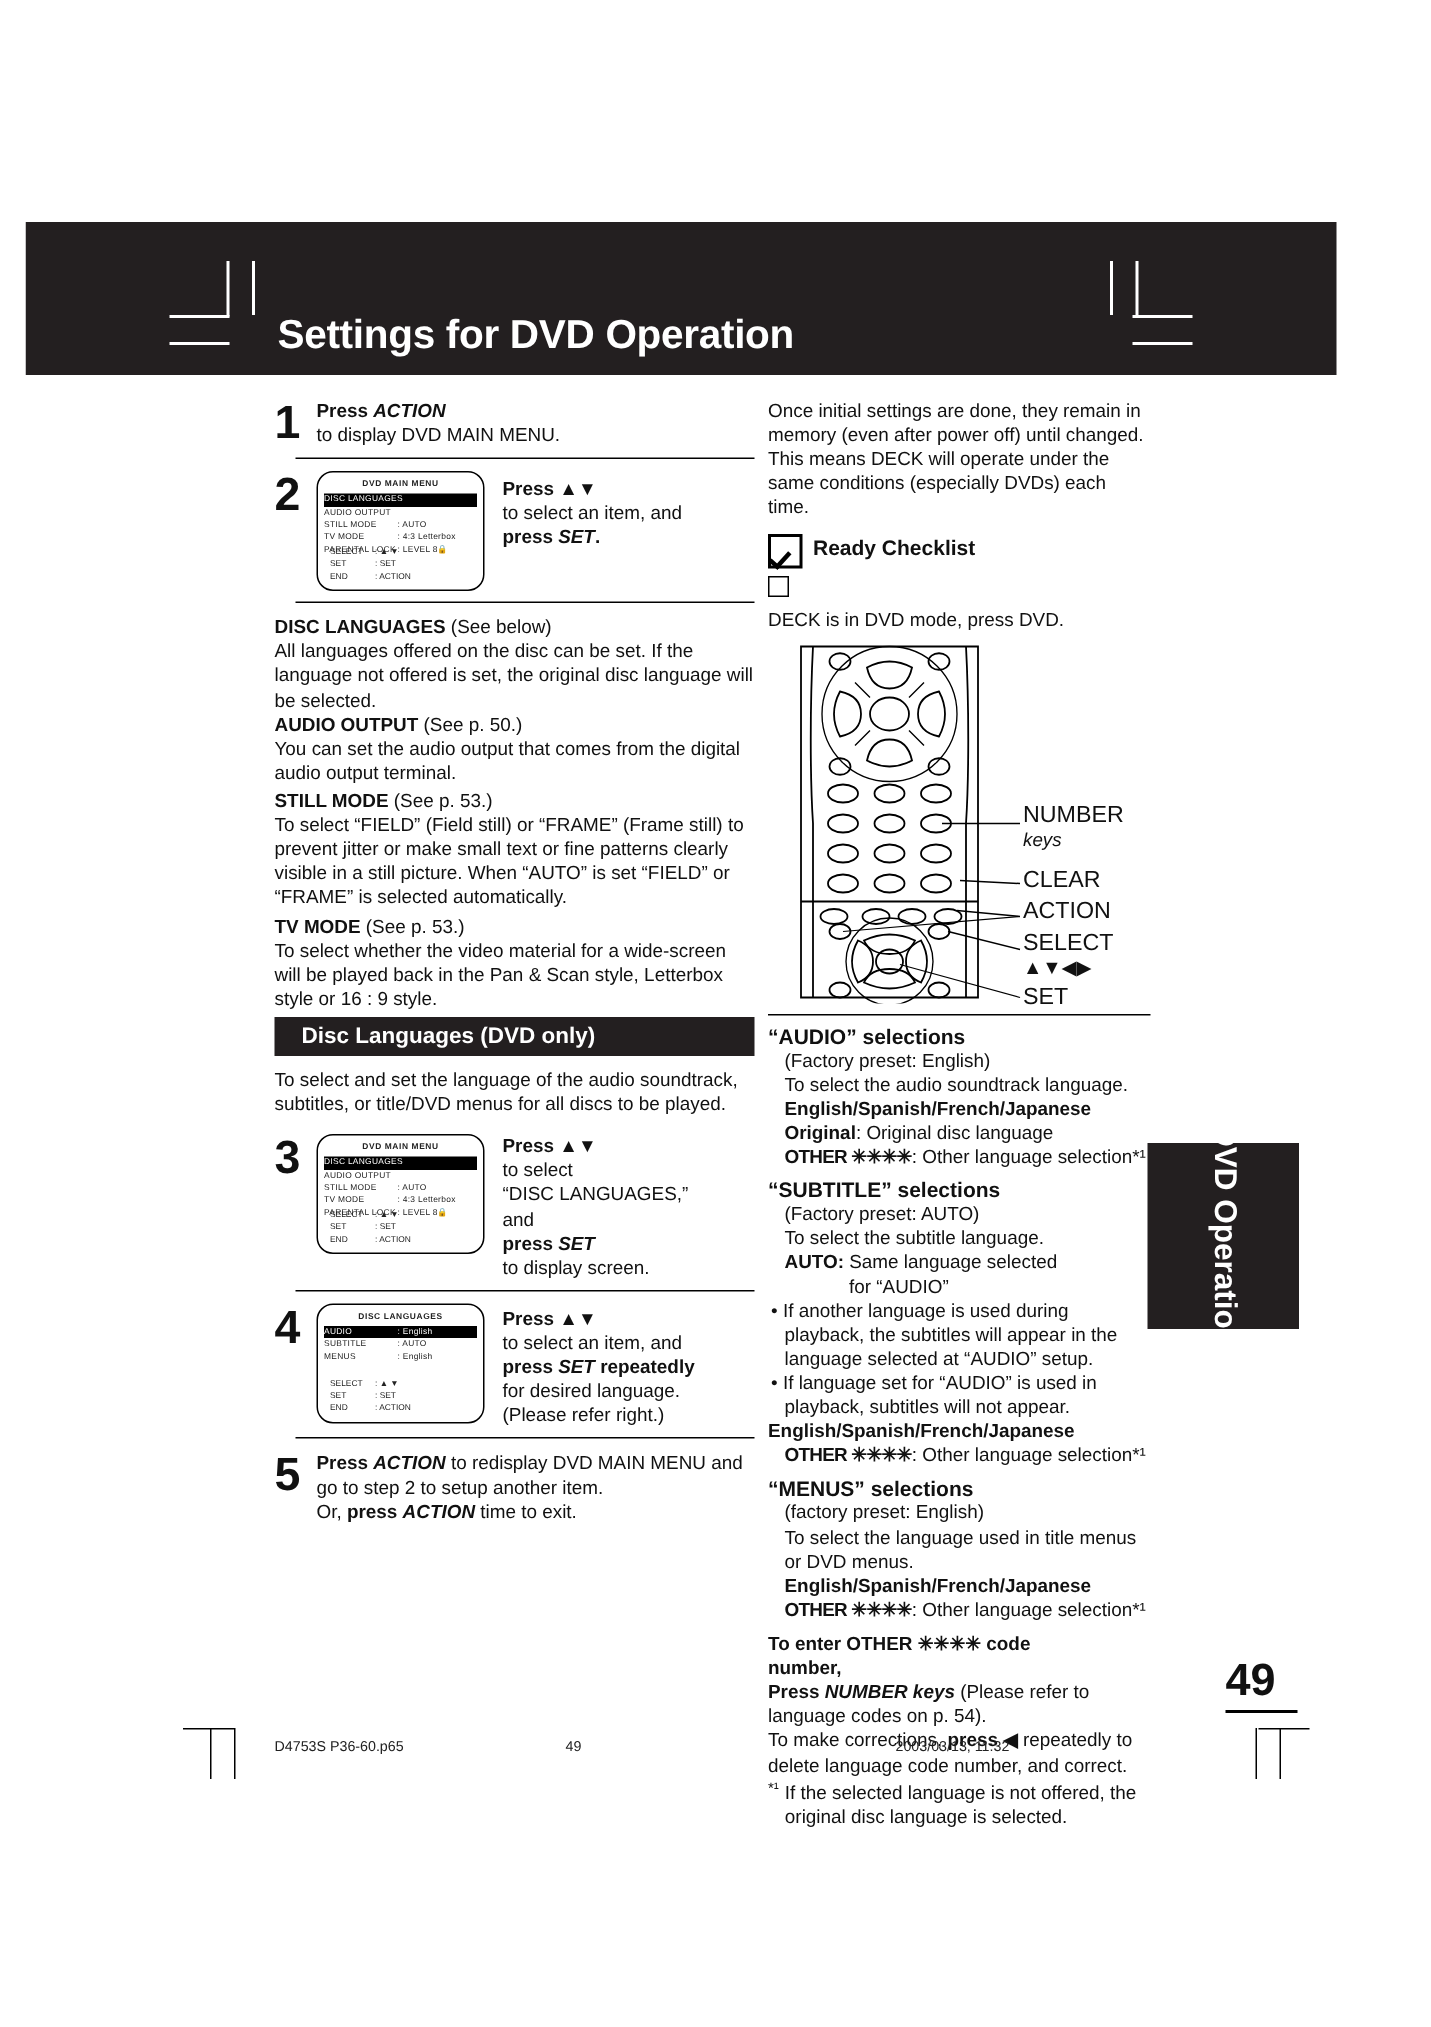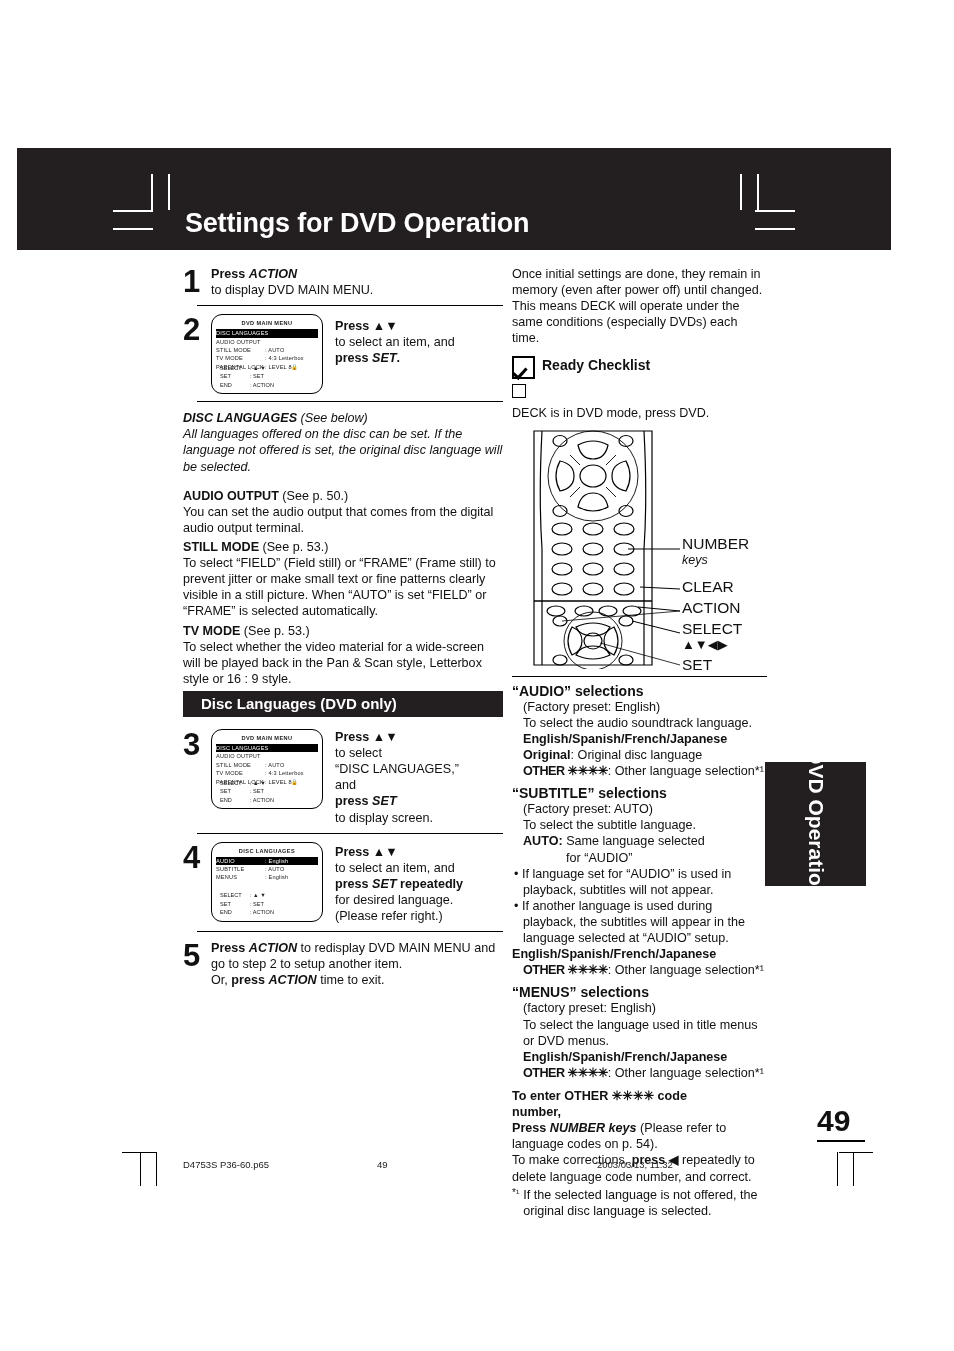--- a/index.html
+++ b/index.html
@@ -138,39 +138,40 @@
         <div style="padding-top:4px;">
           <div class="t13b">Press ▲▼</div>
           <div class="t13">to select an item, and</div>
           <div class="t13b"><span>press </span><span class="bi">SET</span><span>.</span></div>
         </div>
       </div>
     </div>
     <div class="rule"></div>
 
     <div style="margin-top:2px;">
-      <div style="margin-bottom:13px;font-style:italic;">
+      <div style="margin-bottom:0;">
         <div class="t13b"><span>DISC LANGUAGES</span><span style="font-weight:normal;"> (See below)</span></div>
         <div class="t13">All languages offered on the disc can be set. If the language not offered is set, the original disc language will be selected.</div>
       </div>
       <div style="margin-bottom:3px;">
         <div class="t13b"><span>AUDIO OUTPUT</span><span style="font-weight:normal;"> (See p. 50.)</span></div>
         <div class="t13">You can set the audio output that comes from the digital audio output terminal.</div>
       </div>
       <div style="margin-bottom:3px;">
         <div class="t13b"><span>STILL MODE</span><span style="font-weight:normal;"> (See p. 53.)</span></div>
         <div class="t13">To select “FIELD” (Field still) or “FRAME” (Frame still) to prevent jitter or make small text or fine patterns clearly visible in a still picture. When “AUTO” is set “FIELD” or “FRAME” is selected automatically.</div>
       </div>
       <div style="margin-bottom:3px;">
         <div class="t13b"><span>TV MODE</span><span style="font-weight:normal;"> (See p. 53.)</span></div>
         <div class="t13">To select whether the video material for a wide-screen will be played back in the Pan &amp; Scan style, Letterbox style or 16 : 9 style.</div>
       </div>
     </div>
 
     <div class="secbar">Disc Languages (DVD only)</div>
+    <div class="t13">To select and set the language of the audio soundtrack, subtitles, or title/DVD menus for all discs to be played.</div>
 
     <div class="step" style="margin-top:12px;align-items:flex-start;">
       <div class="step-num">3</div>
       <div class="step-body" style="display:flex;gap:12px;">
         <div class="osd">
           <div class="osd-title">DVD MAIN MENU</div>
           <div>
             <div class="osd-row sel"><span class="k">DISC LANGUAGES</span><span></span></div>
             <div class="osd-row"><span class="k">AUDIO OUTPUT</span><span></span></div>
             <div class="osd-row"><span class="k">STILL MODE</span><span>: AUTO</span></div>
@@ -346,22 +347,22 @@
     <div class="t13 ind">To select the audio soundtrack language.</div>
     <div class="t13b ind">English/Spanish/French/Japanese</div>
     <div class="t13 ind"><b>Original</b><span>: Original disc language</span></div>
     <div class="t13 ind"><b class="star">OTHER ✳✳✳✳</b><span>: Other language selection*¹</span></div>
 
     <div class="h-sel">“SUBTITLE” selections</div>
     <div class="t13 ind">(Factory preset: AUTO)</div>
     <div class="t13 ind">To select the subtitle language.</div>
     <div class="t13 ind"><b>AUTO:</b> <span>Same language selected</span></div>
     <div class="t13" style="padding-left:54px;"><span>for “AUDIO”</span></div>
+    <div class="t13 bul">• <span>If another language is used during playback, the subtitles will appear in the language selected at “AUDIO” setup.</span></div>
     <div class="t13 bul">• <span>If language set for “AUDIO” is used in playback, subtitles will not appear.</span></div>
-    <div class="t13 bul">• <span>If another language is used during playback, the subtitles will appear in the language selected at “AUDIO” setup.</span></div>
     <div class="t13b">English/Spanish/French/Japanese</div>
     <div class="t13 ind"><b class="star">OTHER ✳✳✳✳</b><span>: Other language selection*¹</span></div>
 
     <div class="h-sel">“MENUS” selections</div>
     <div class="t13 ind">(factory preset: English)</div>
     <div class="t13 ind">To select the language used in title menus or DVD menus.</div>
     <div class="t13b ind">English/Spanish/French/Japanese</div>
     <div class="t13 ind"><b class="star">OTHER ✳✳✳✳</b><span>: Other language selection*¹</span></div>
 
     <div class="t13b" style="margin-top:7px;">To enter OTHER ✳✳✳✳ code</div>

